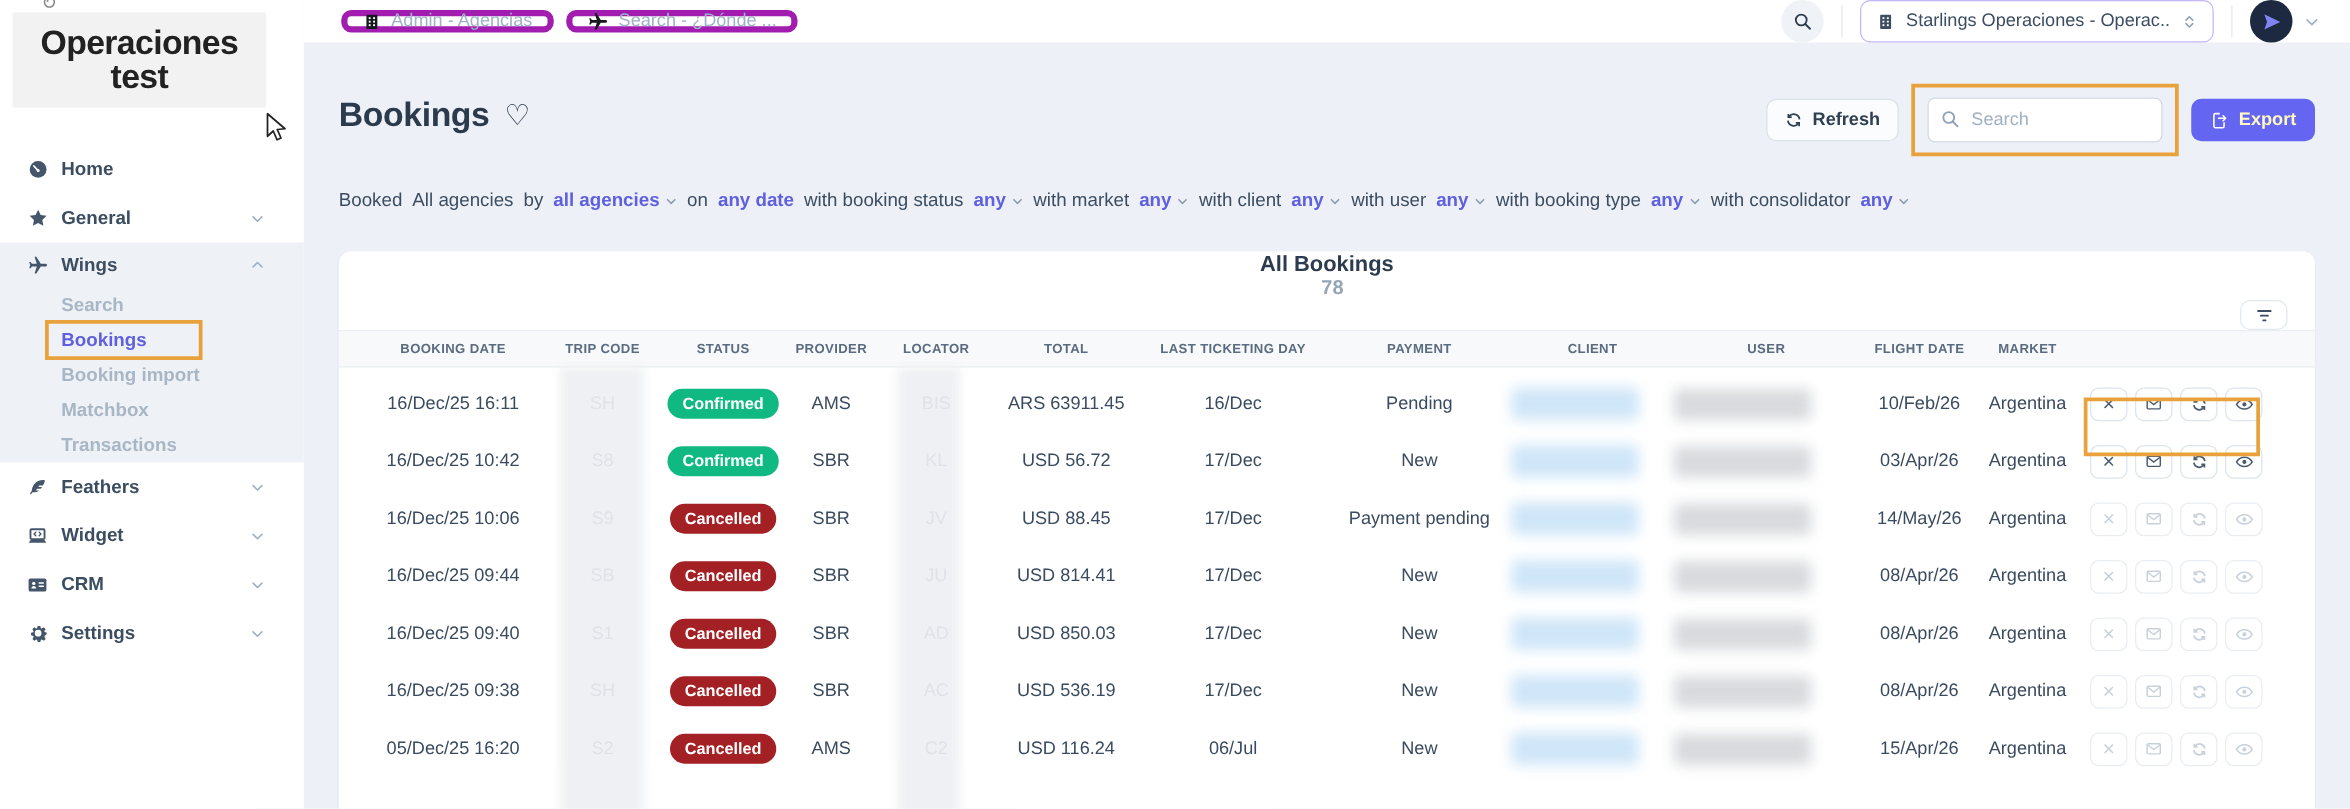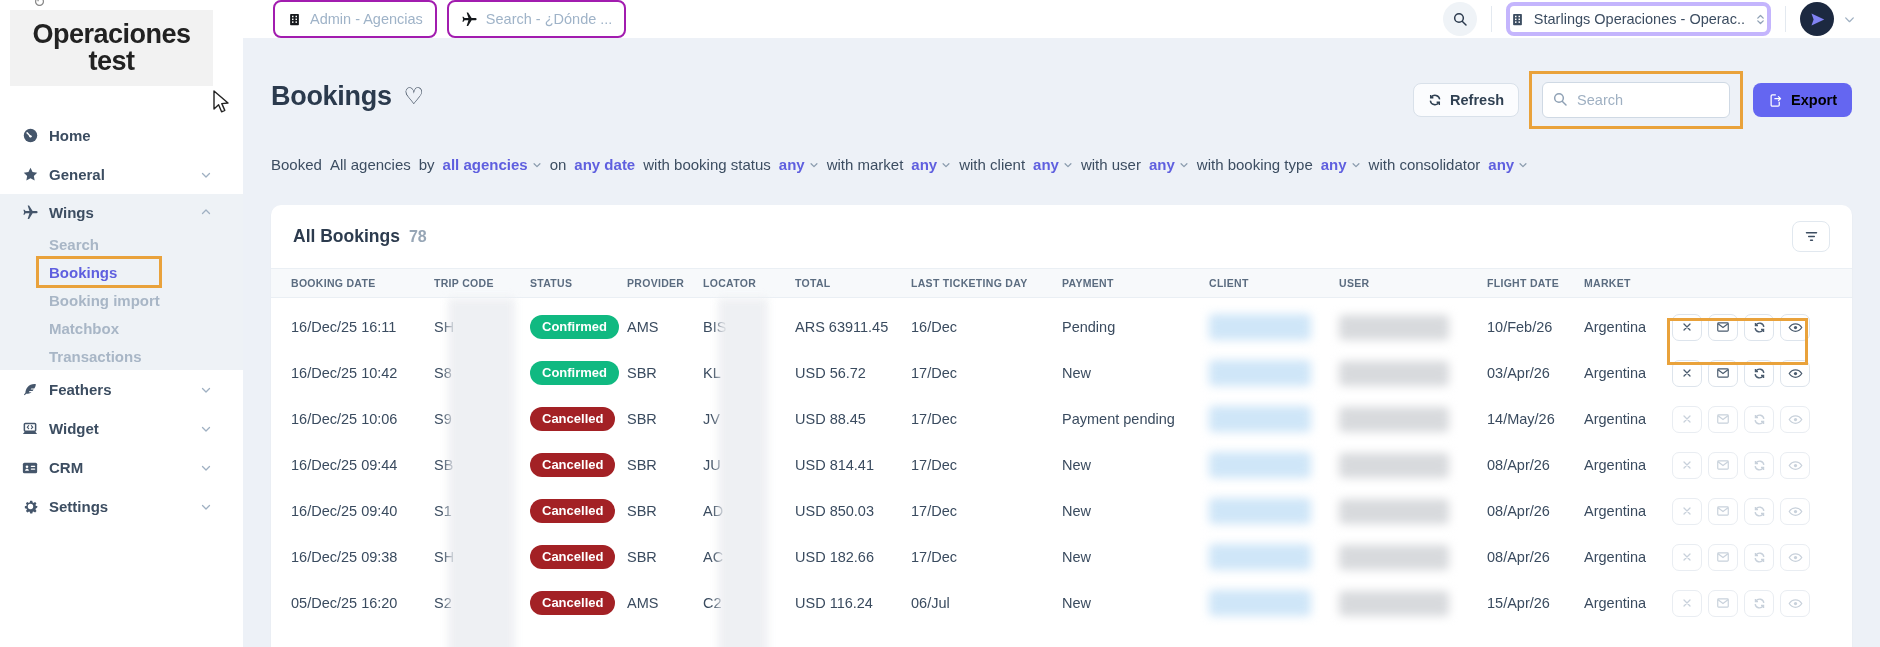--- a/index.html
+++ b/index.html
@@ -20,30 +20,30 @@
   .nav-item .chev { margin-left:auto; color:#9fb0c2; }
   .nav-group { background:#eef2f6; padding:0 0 0; }
   .nav-group .nav-item { height:36px; }
   .nav-sub { height:28px; display:flex; align-items:center; padding-left:49px;
              font-size:15px; font-weight:600; color:#a8b6c6; cursor:pointer; }
   .nav-sub.active { color:#5f5fdf; }
 
   
   .main { flex:1; display:flex; flex-direction:column; min-width:0; }
   .topbar { height:46px; background:#fff; display:flex; align-items:center; padding:0 24px 0 30px; }
-  .chip { height:38px; display:flex; align-items:center; gap:8px; border:2px solid #a21caf;
+  .chip { height:18px; display:flex; align-items:center; gap:8px; border:5px solid #a21caf;
           border-radius:8px; padding:0 12px; margin-right:10px; background:#fff; cursor:pointer; }
   .chip .icn { color:#15181c; }
   .chip .lbl { font-size:14.5px; color:#9fb3c8; white-space:nowrap; }
   .tb-right { margin-left:auto; display:flex; align-items:center; }
   .tb-search { width:34px; height:34px; border-radius:50%; background:#eff3f7; display:flex;
                align-items:center; justify-content:center; color:#2c3b4e; cursor:pointer; }
   .tb-div { width:1px; height:26px; background:#e3e9f0; margin:0 14px; }
   .workspace { height:34px; display:flex; align-items:center; gap:9px; background:#fff;
-               border:4px solid #c4b5fd; border-radius:8px; padding:0 0; cursor:pointer; }
+               border:1px solid #c4b5fd; border-radius:8px; padding:0 12px; cursor:pointer; }
   .workspace .lbl { font-size:14.5px; color:#3c4d61; white-space:nowrap; }
   .workspace .icn { color:#3c4d61; }
   .workspace .sel { color:#8fa1b5; }
   .avatar { width:34px; height:34px; border-radius:50%; background:#1c2940; display:flex;
             align-items:center; justify-content:center; cursor:pointer; }
   .avatar-chev { color:#9fb0c2; margin-left:9px; cursor:pointer; }
 
   .content { flex:1; position:relative; padding:40px 28px 0; }
   .page-title-row { display:flex; align-items:center; gap:12px; height:36px; }
   .page-title { font-size:27px; font-weight:bold; color:#2b3a4d; letter-spacing:-.3px; }
@@ -55,38 +55,38 @@
                  font-size:14.5px; font-weight:bold; color:#2f4052; cursor:pointer; }
   .hl-wrap { border:3px solid #e9a23b; padding:8px 10px; }
   .search-box { position:relative; }
   .search-box input { width:188px; height:36px; border:1px solid #cfd9e4; border-radius:6px;
                       background:#fff; padding:0 10px 0 34px; font-size:14.5px; color:#3c4d61;
                       font-family:"Liberation Sans",sans-serif; outline:none; }
   .search-box input::placeholder { color:#9fb0c2; }
   .search-box .icn { position:absolute; left:10px; top:9px; color:#8fa1b5; }
   .btn-export { height:34px; display:flex; align-items:center; gap:8px; padding:0 15px;
                 background:#6466f1; border:none; border-radius:8px; font-size:14.5px;
-                font-weight:bold; color:#000000; cursor:pointer; font-family:"Liberation Sans",sans-serif; }
+                font-weight:bold; color:#fef9c3; cursor:pointer; font-family:"Liberation Sans",sans-serif; }
 
   .filters { margin-top:42px; display:flex; align-items:center; font-size:15px;
              color:#3c4d61; white-space:nowrap; }
   .seg { margin-right:8px; }
   .seg.link { color:#5f5fdf; font-weight:600; display:inline-flex; align-items:center; gap:4px; }
   .seg.link .chev { color:#8b9cae; }
 
   
   .card { margin-top:32px; background:#fff; border-radius:10px; height:480px; position:relative;
           overflow:hidden; box-shadow:0 1px 2px rgba(16,42,67,.05); }
-  .card-head { height:63px; display:flex; align-items:center; padding:0 22px; }
+  .card-head { height:63px; display:flex; align-items:center; padding:0 22px;flex-direction:column; }
   .card-title { font-size:17.5px; font-weight:bold; color:#2c3b4e; }
   .card-count { font-size:16px; font-weight:600; color:#97a6b6; margin-left:9px; }
   .btn-funnel { margin-left:auto; width:38px; height:31px; border:1px solid #e1e8ef; border-radius:8px;
                 background:#fff; display:flex; align-items:center; justify-content:center;
                 color:#3c4d61; cursor:pointer; }
-  .t-grid { display:grid; grid-template-columns:143px 96px 97px 76px 92px 116px 151px 147px 130px 148px 97px 76px 1fr; }
+  .t-grid { display:grid; grid-template-columns:143px 96px 97px 76px 92px 116px 151px 147px 130px 148px 97px 76px 1fr;text-align:center; }
   .t-head { padding:0 20px; height:30px; align-items:center; background:#f7f9fb;
             border-top:1px solid #eaeff4; border-bottom:1px solid #eaeff4; }
   .t-head .hc { font-size:10.5px; font-weight:bold; letter-spacing:.3px; color:#5b6c80; text-transform:uppercase; }
   .t-body { padding:6px 20px 0; }
   .t-row { height:46px; align-items:center; font-size:14.5px; color:#3a4b5f; }
   .pill { display:inline-block; padding:4px 12px 5px; border-radius:14px; color:#fff;
           font-size:13px; font-weight:bold; }
   .pill.ok  { background:#10b981; }
   .pill.bad { background:#a32125; }
   .blob { border-radius:4px; filter:blur(5px); }
@@ -682,21 +682,21 @@
                   </span>
                 </button>
               </div>
    </div>
             <div class="t-grid t-row disabled">
      <div>16/Dec/25 09:38</div>
      <div>SH</div>
      <div><span class="pill bad">Cancelled</span></div>
      <div>SBR</div>
      <div>AC</div>
-     <div>USD 182.66</div>
+     <div>USD 536.19</div>
      <div>17/Dec</div>
      <div>New</div>
      <div>
                 <div class="blob client"></div>
               </div>
      <div>
                 <div class="blob user"></div>
               </div>
      <div>08/Apr/26</div>
      <div>Argentina</div>

